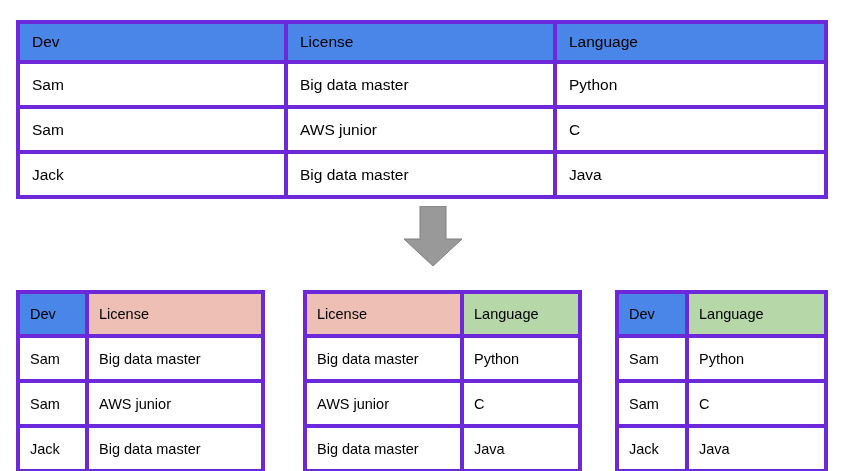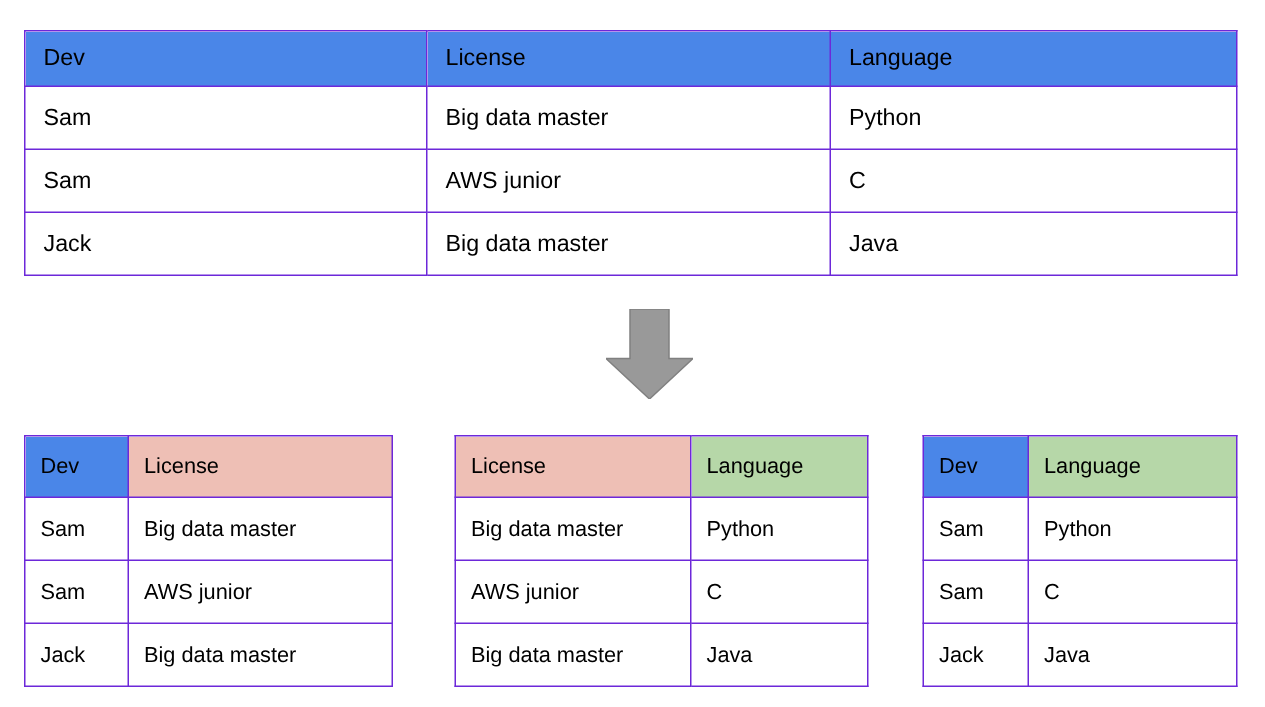--- a/index.html
+++ b/index.html
@@ -24,21 +24,21 @@
   }
 
   table.tbl {
     position: absolute;
     border-collapse: collapse;
     table-layout: fixed;
     background: #ffffff;
   }
   table.tbl td,
   table.tbl th {
-    border: 1px solid #6d28d9;
+    border: 4px solid #6d28d9;
     font-weight: normal;
     text-align: left;
     color: #000000;
     vertical-align: middle;
     overflow: hidden;
     white-space: nowrap;
   }
 
   
   #source-table {

